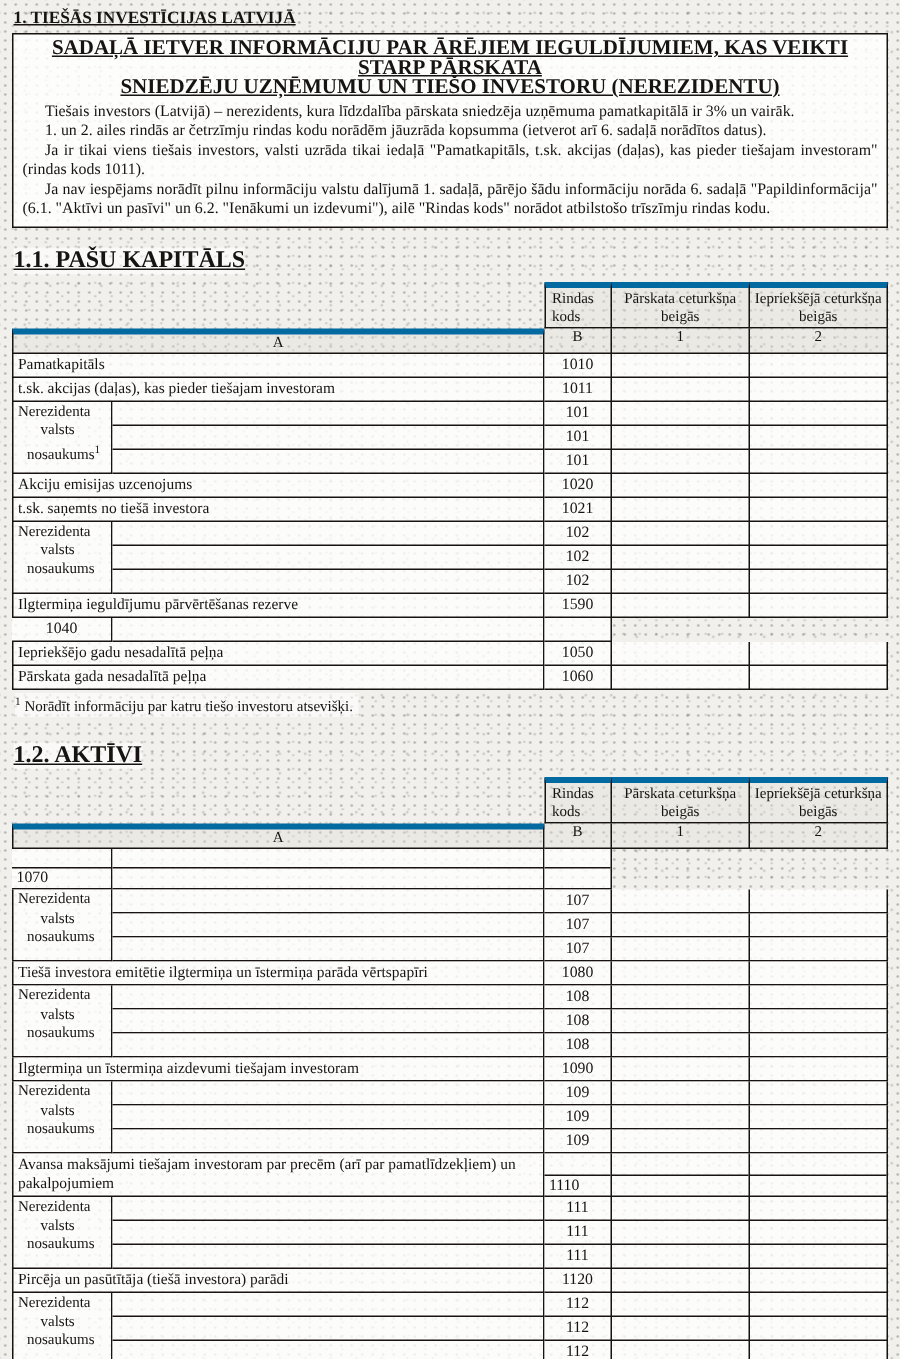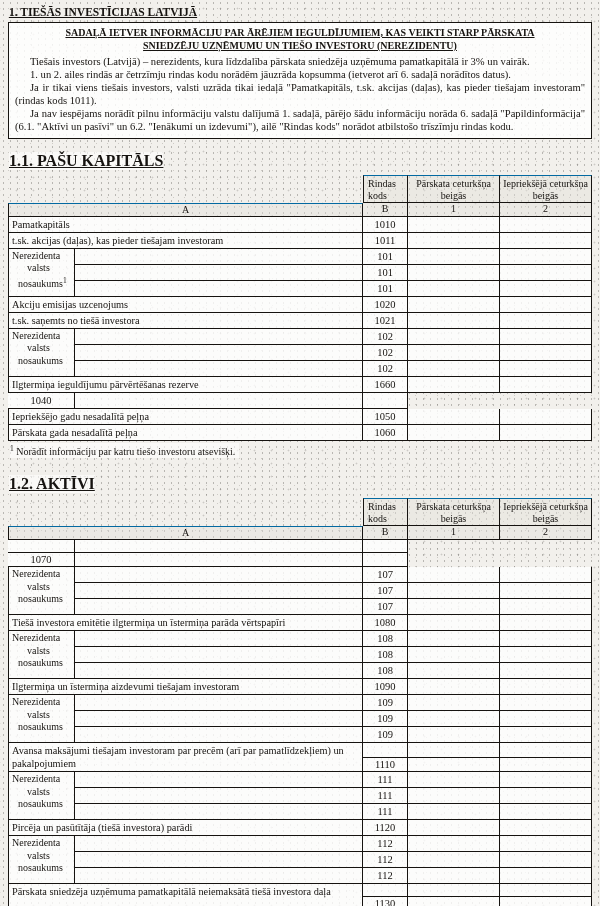--- a/index.html
+++ b/index.html
@@ -14,52 +14,52 @@
       radial-gradient(circle, rgba(70,68,64,.22) .7px, transparent 1.15px),
       #f2f0ec;
     background-size: 7px 6px, 11px 9px, 17px 13px;
     background-position: 0 0, 3px 4px, 8px 2px;
   }
   .page { padding: 6px 8px 4px; }
 
   .doc-title { font-size: 11.5px; font-weight: bold; text-decoration: underline; margin: 0 0 4px 1px; }
 
   .intro-box { border: 1px solid #161310; background: rgba(255,255,255,.82); padding: 3px 6px 5px; margin-bottom: 7px; }
-  .box-heading { text-align: center; font-weight: bold; font-size: 10px; line-height: 13px; margin-bottom: 3px; }
+  .box-heading { text-align: center; font-weight: bold; font-size: 14px; line-height: 13px; margin-bottom: 3px; }
   .box-heading span { text-decoration: underline; }
   .para { margin: 0; font-size: 10.6px; line-height: 13px; text-indent: 15px; text-align: justify; }
 
   .section-title { font-weight: bold; font-size: 16px; text-decoration: underline; margin: 6px 0 5px 1px; display: inline-block; background: rgba(255,255,255,.6); }
   .gap { height: 10px; }
 
   .formtable {
     display: grid;
     grid-template-columns: 67px 288px 45px 92px 92px;
     grid-auto-rows: minmax(14px, auto);
     font-size: 10.5px; line-height: 13px;
   }
   .c { border-right: 1px solid #161310; border-bottom: 1px solid #161310;
        background: rgba(255,255,255,.78); padding: 1px 3px; min-height: 14px; }
   .bl { border-left: 1px solid #161310; }
-  .bt { border-top: 1px solid #0369a1; }
+  .bt { border-top: 4px solid #0369a1; }
   .hblank { grid-column: 1 / 3; border: none; background: transparent; }
   .hd { background: rgba(226,223,217,.45); text-align: center; font-size: 10px; line-height: 11.5px; padding: 2px 2px 1px; }
   .hd-left { text-align: left; padding-left: 4px; }
   .ab { background: rgba(226,223,217,.4); text-align: center; font-size: 10px; line-height: 12px; padding: 0 2px; min-height: 13px; }
   .a-cell { grid-column: 1 / 3; }
   .lab { grid-column: 1 / 3; font-weight: normal; font-size: 10.3px; }
   .code { text-align: center; }
   .clab { grid-column: 1; grid-row: span 3; font-size: 10px; line-height: 12.3px; padding: 1px 2px 1px 3px; }
   .clab .i1 { display: block; }
   .clab .i2 { display: block; margin-left: 15px; }
   .clab .i3 { display: block; margin-left: 6px; }
   .name { grid-column: 2; }
   .split { padding: 0; display: flex; flex-direction: column; }
   .split .sp { flex: 1 1 auto; min-height: 12px; display: block; }
-  .split .en { display: block; border-top: 1px solid #161310; min-height: 14px; line-height: 13px; text-align: center; padding: 0 3px; }
+  .split .en { display: block; border-top: 1px solid #161310; min-height: 14px; line-height: 13px; text-align: left; padding: 0 3px; }
   .footnote { font-size: 10px; line-height: 12px; margin: 2px 0 0 2px; display: inline-block; background: rgba(255,255,255,.6); padding-right: 4px; text-align: center; }
   sup { font-size: 7.5px; }
 </style>
 </head>
 <body>
 
 <div class="page">
 
   <div class="doc-title">1. TIEŠĀS INVESTĪCIJAS LATVIJĀ</div>
 
@@ -136,21 +136,21 @@
     <div class="c name"></div>
     <div class="c code">102</div>
     <div class="c val"></div>
     <div class="c val"></div>
     <div class="c name"></div>
     <div class="c code">102</div>
     <div class="c val"></div>
     <div class="c val"></div>
 
     <div class="c lab bl">Ilgtermiņa ieguldījumu pārvērtēšanas rezerve</div>
-    <div class="c code">1660</div>
+    <div class="c code">1590</div>
     <div class="c val"></div>
     <div class="c val"></div>
 
     <div class="c code">1040</div>
     <div class="c val"></div>
     <div class="c val"></div>
 
     <div class="c lab bl">Iepriekšējo gadu nesadalītā peļņa</div>
     <div class="c code">1050</div>
     <div class="c val"></div>

